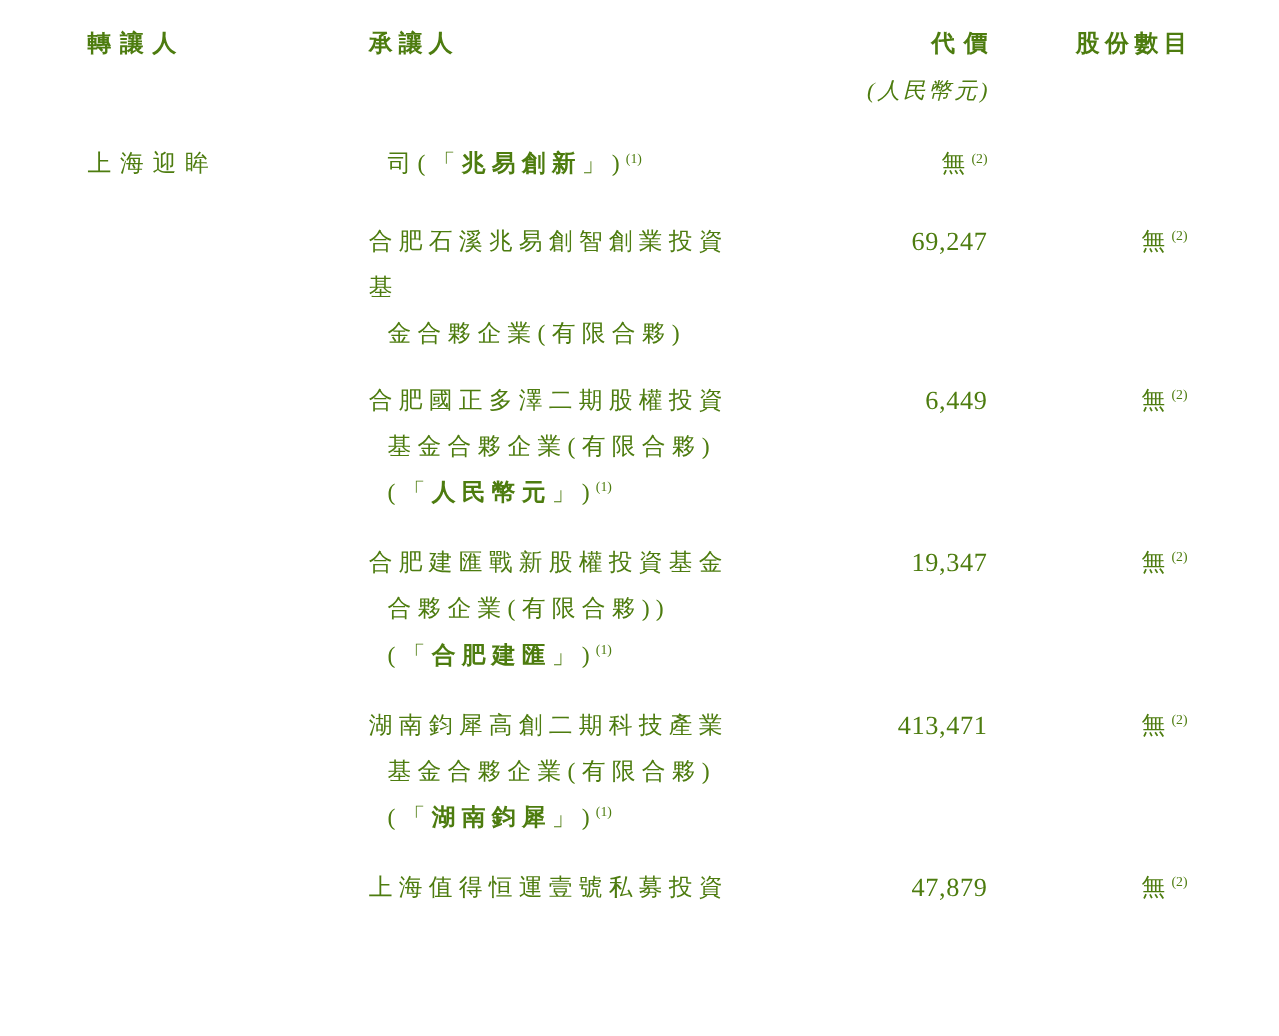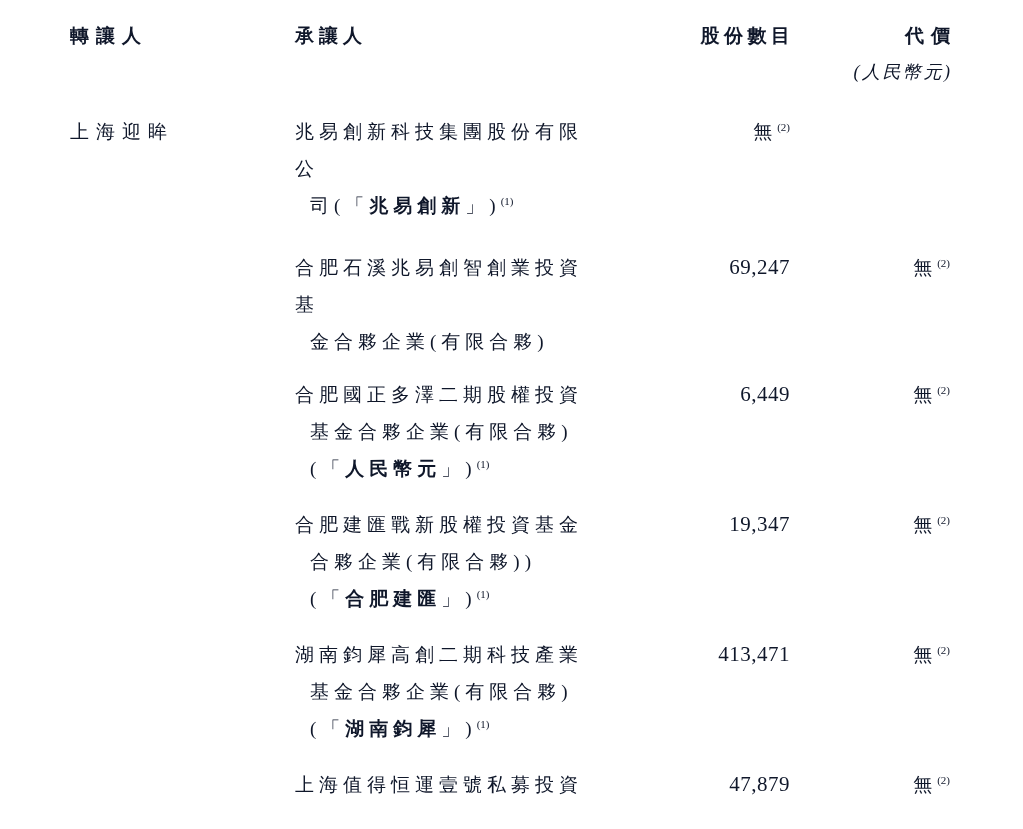--- a/index.html
+++ b/index.html
@@ -7,21 +7,21 @@
     background: #ffffff;
     font-family: "Liberation Serif", "DejaVu Serif", serif;
   }
   .page {
     position: relative;
     width: 1023px;
     height: 829px;
     background: #ffffff;
     box-sizing: border-box;
     padding: 17px 73px 0 70px;
-    color: #0f172a;
+    color: #4d7c0f;
     overflow: hidden;
   }
   .thead, .trow {
     display: grid;
     grid-template-columns: 225px 310px 185px 160px;
   }
   .thead { margin-bottom: 22px; }
   .trow { margin-bottom: 16px; }
   .trow.first { margin-bottom: 22px; }
   .cell { line-height: 37px; font-size: 19px; }
@@ -66,31 +66,30 @@
   }
 </style>
 </head>
 <body>
 
 <div class="page">
   <div class="table">
     <div class="thead">
       <div class="th c1">轉讓人</div>
       <div class="th c2">承讓人</div>
-      <div class="th c3">股份數目</div>
       <div class="th c4">
         <div class="th-cons">代價</div>
         <div class="th-unit">(人民幣元)</div>
       </div>
+      <div class="th c3">股份數目</div>
     </div>
     <div id="tbody">
         <div class="trow first">
           <div class="cell c1">上海迎眸</div>
           <div class="cell c2">
-            <div class="line"><span>兆易創新科技集團股份有限公</span></div>
             <div class="line cont"><span>司(「</span><span class="b">兆易創新</span><span>」)</span><span class="sup">(1)</span></div>
           </div>
           <div class="cell c4"><span class="cons-word">無</span><span class="sup">(2)</span></div>
         </div>
         <div class="trow">
           <div class="cell c1"></div>
           <div class="cell c2">
             <div class="line"><span>合肥石溪兆易創智創業投資基</span></div>
             <div class="line cont"><span>金合夥企業(有限合夥)</span></div>
           </div>

